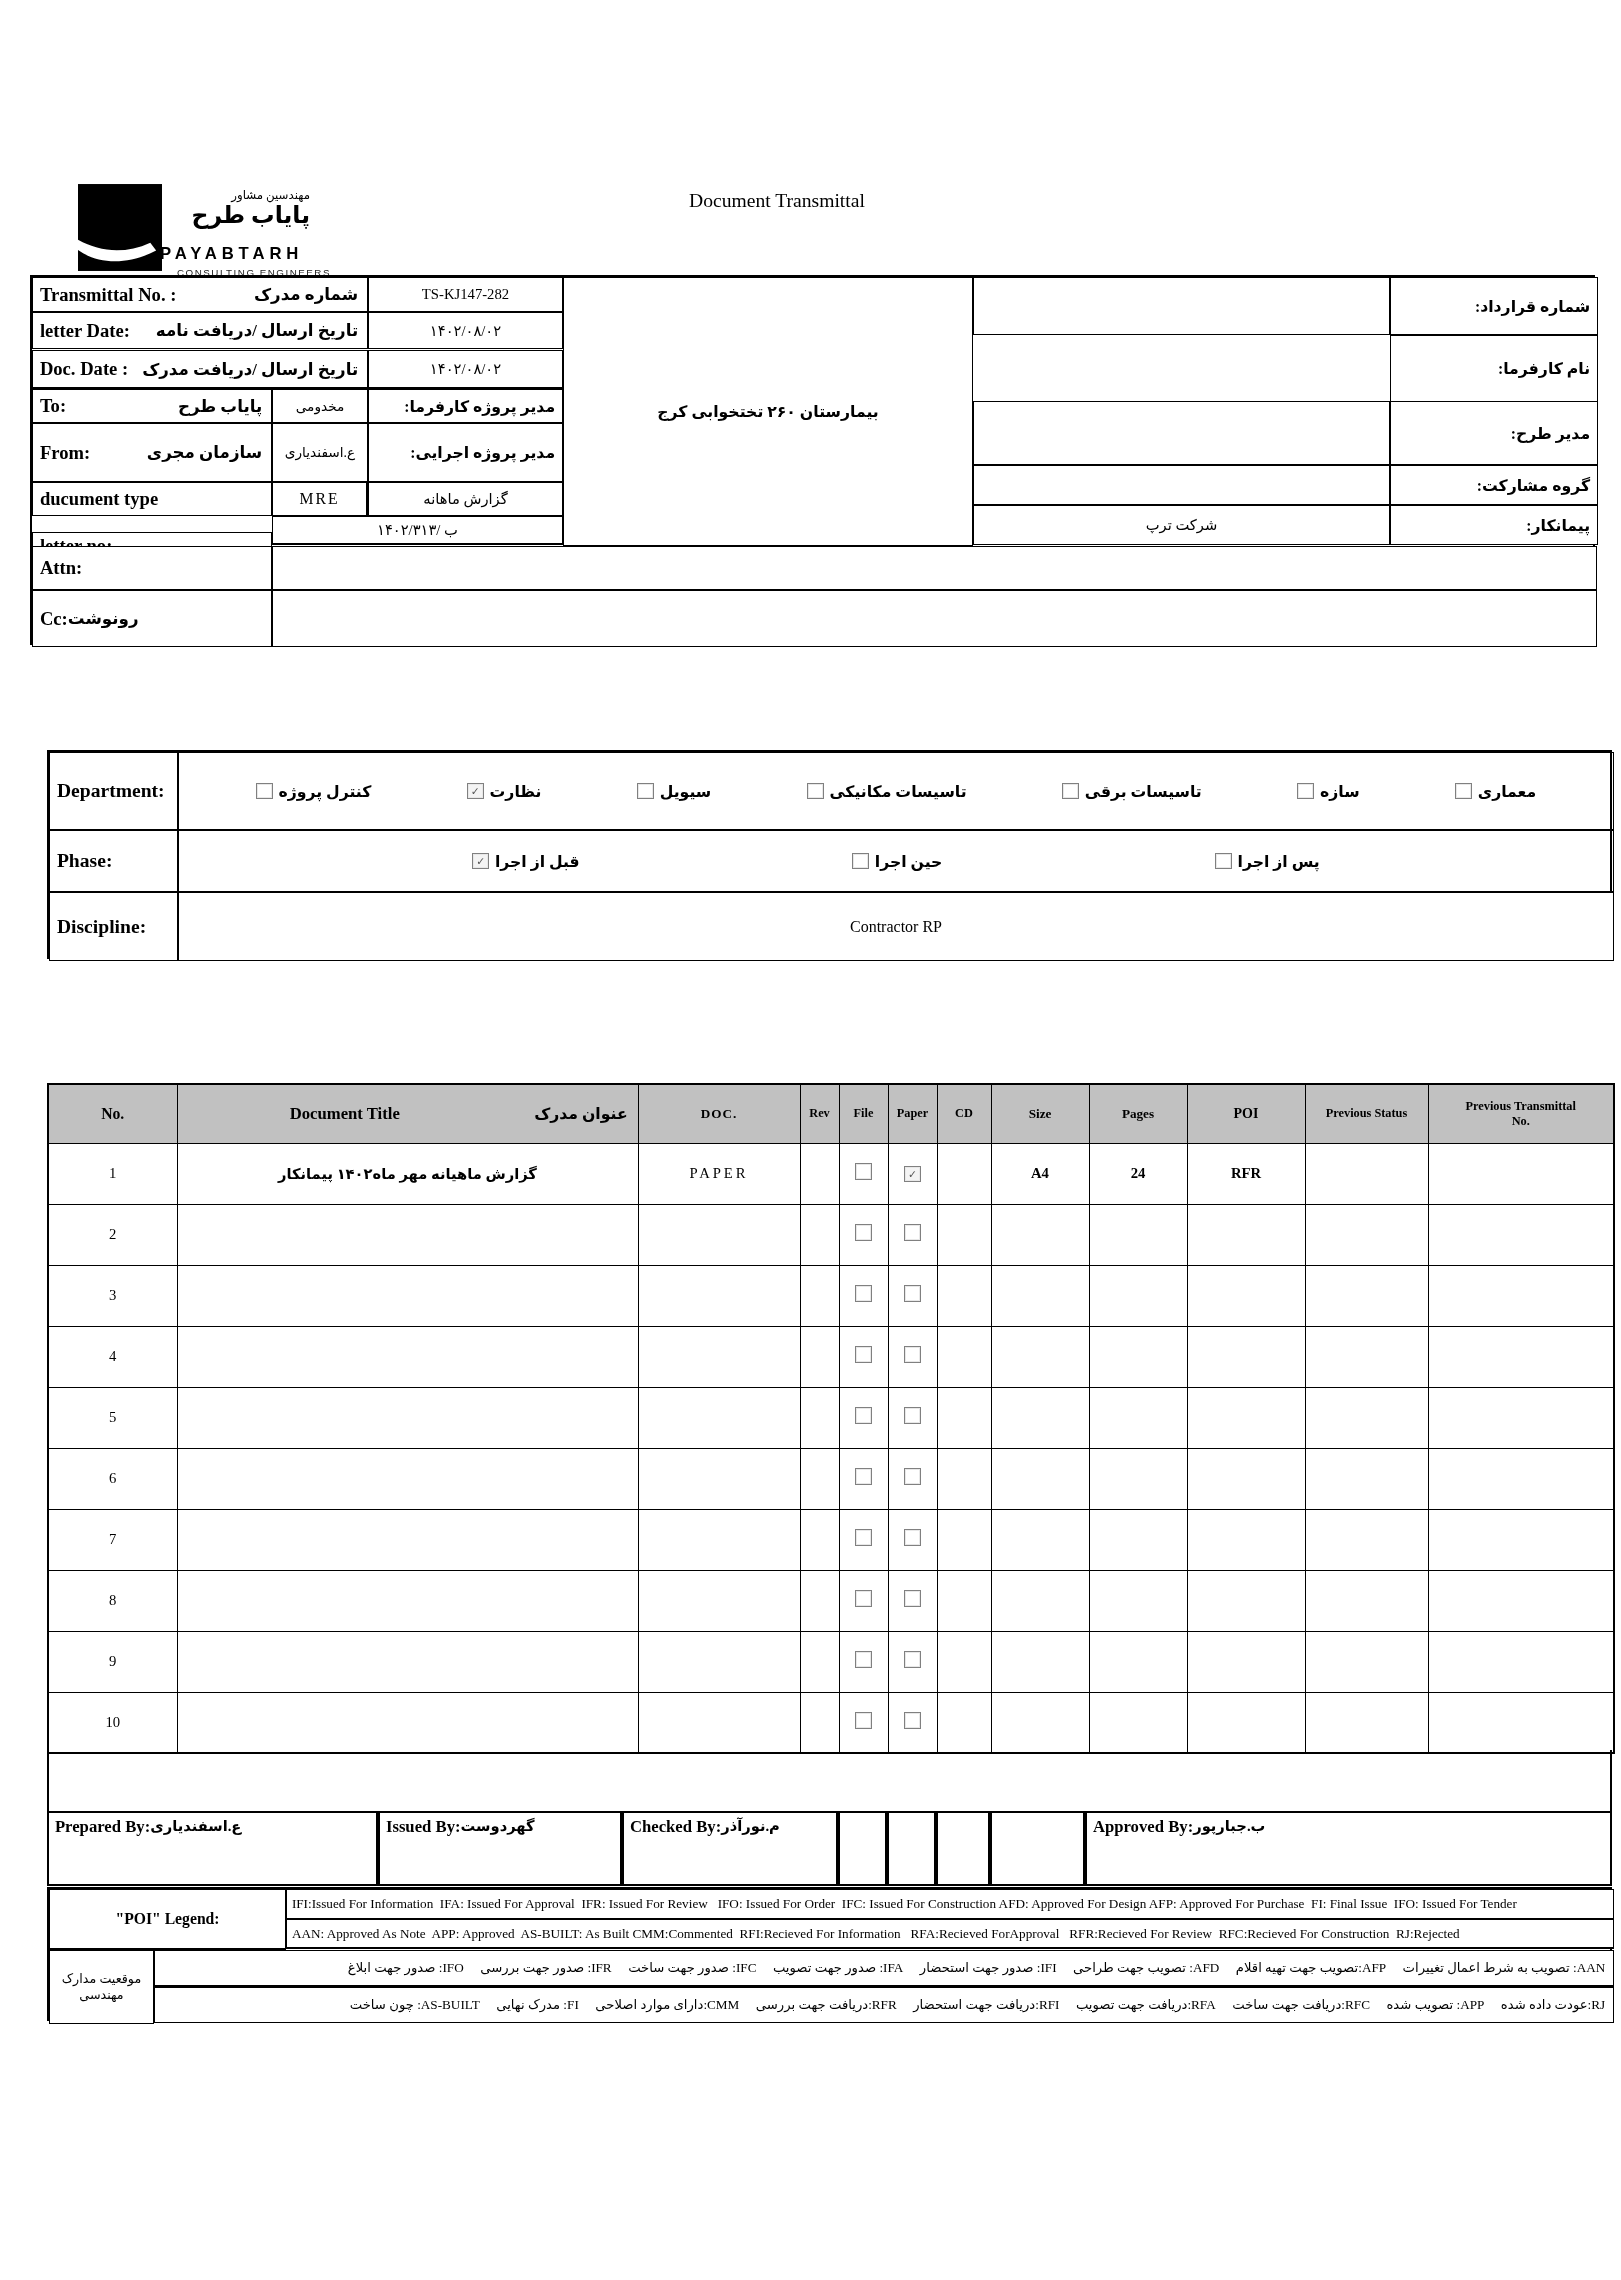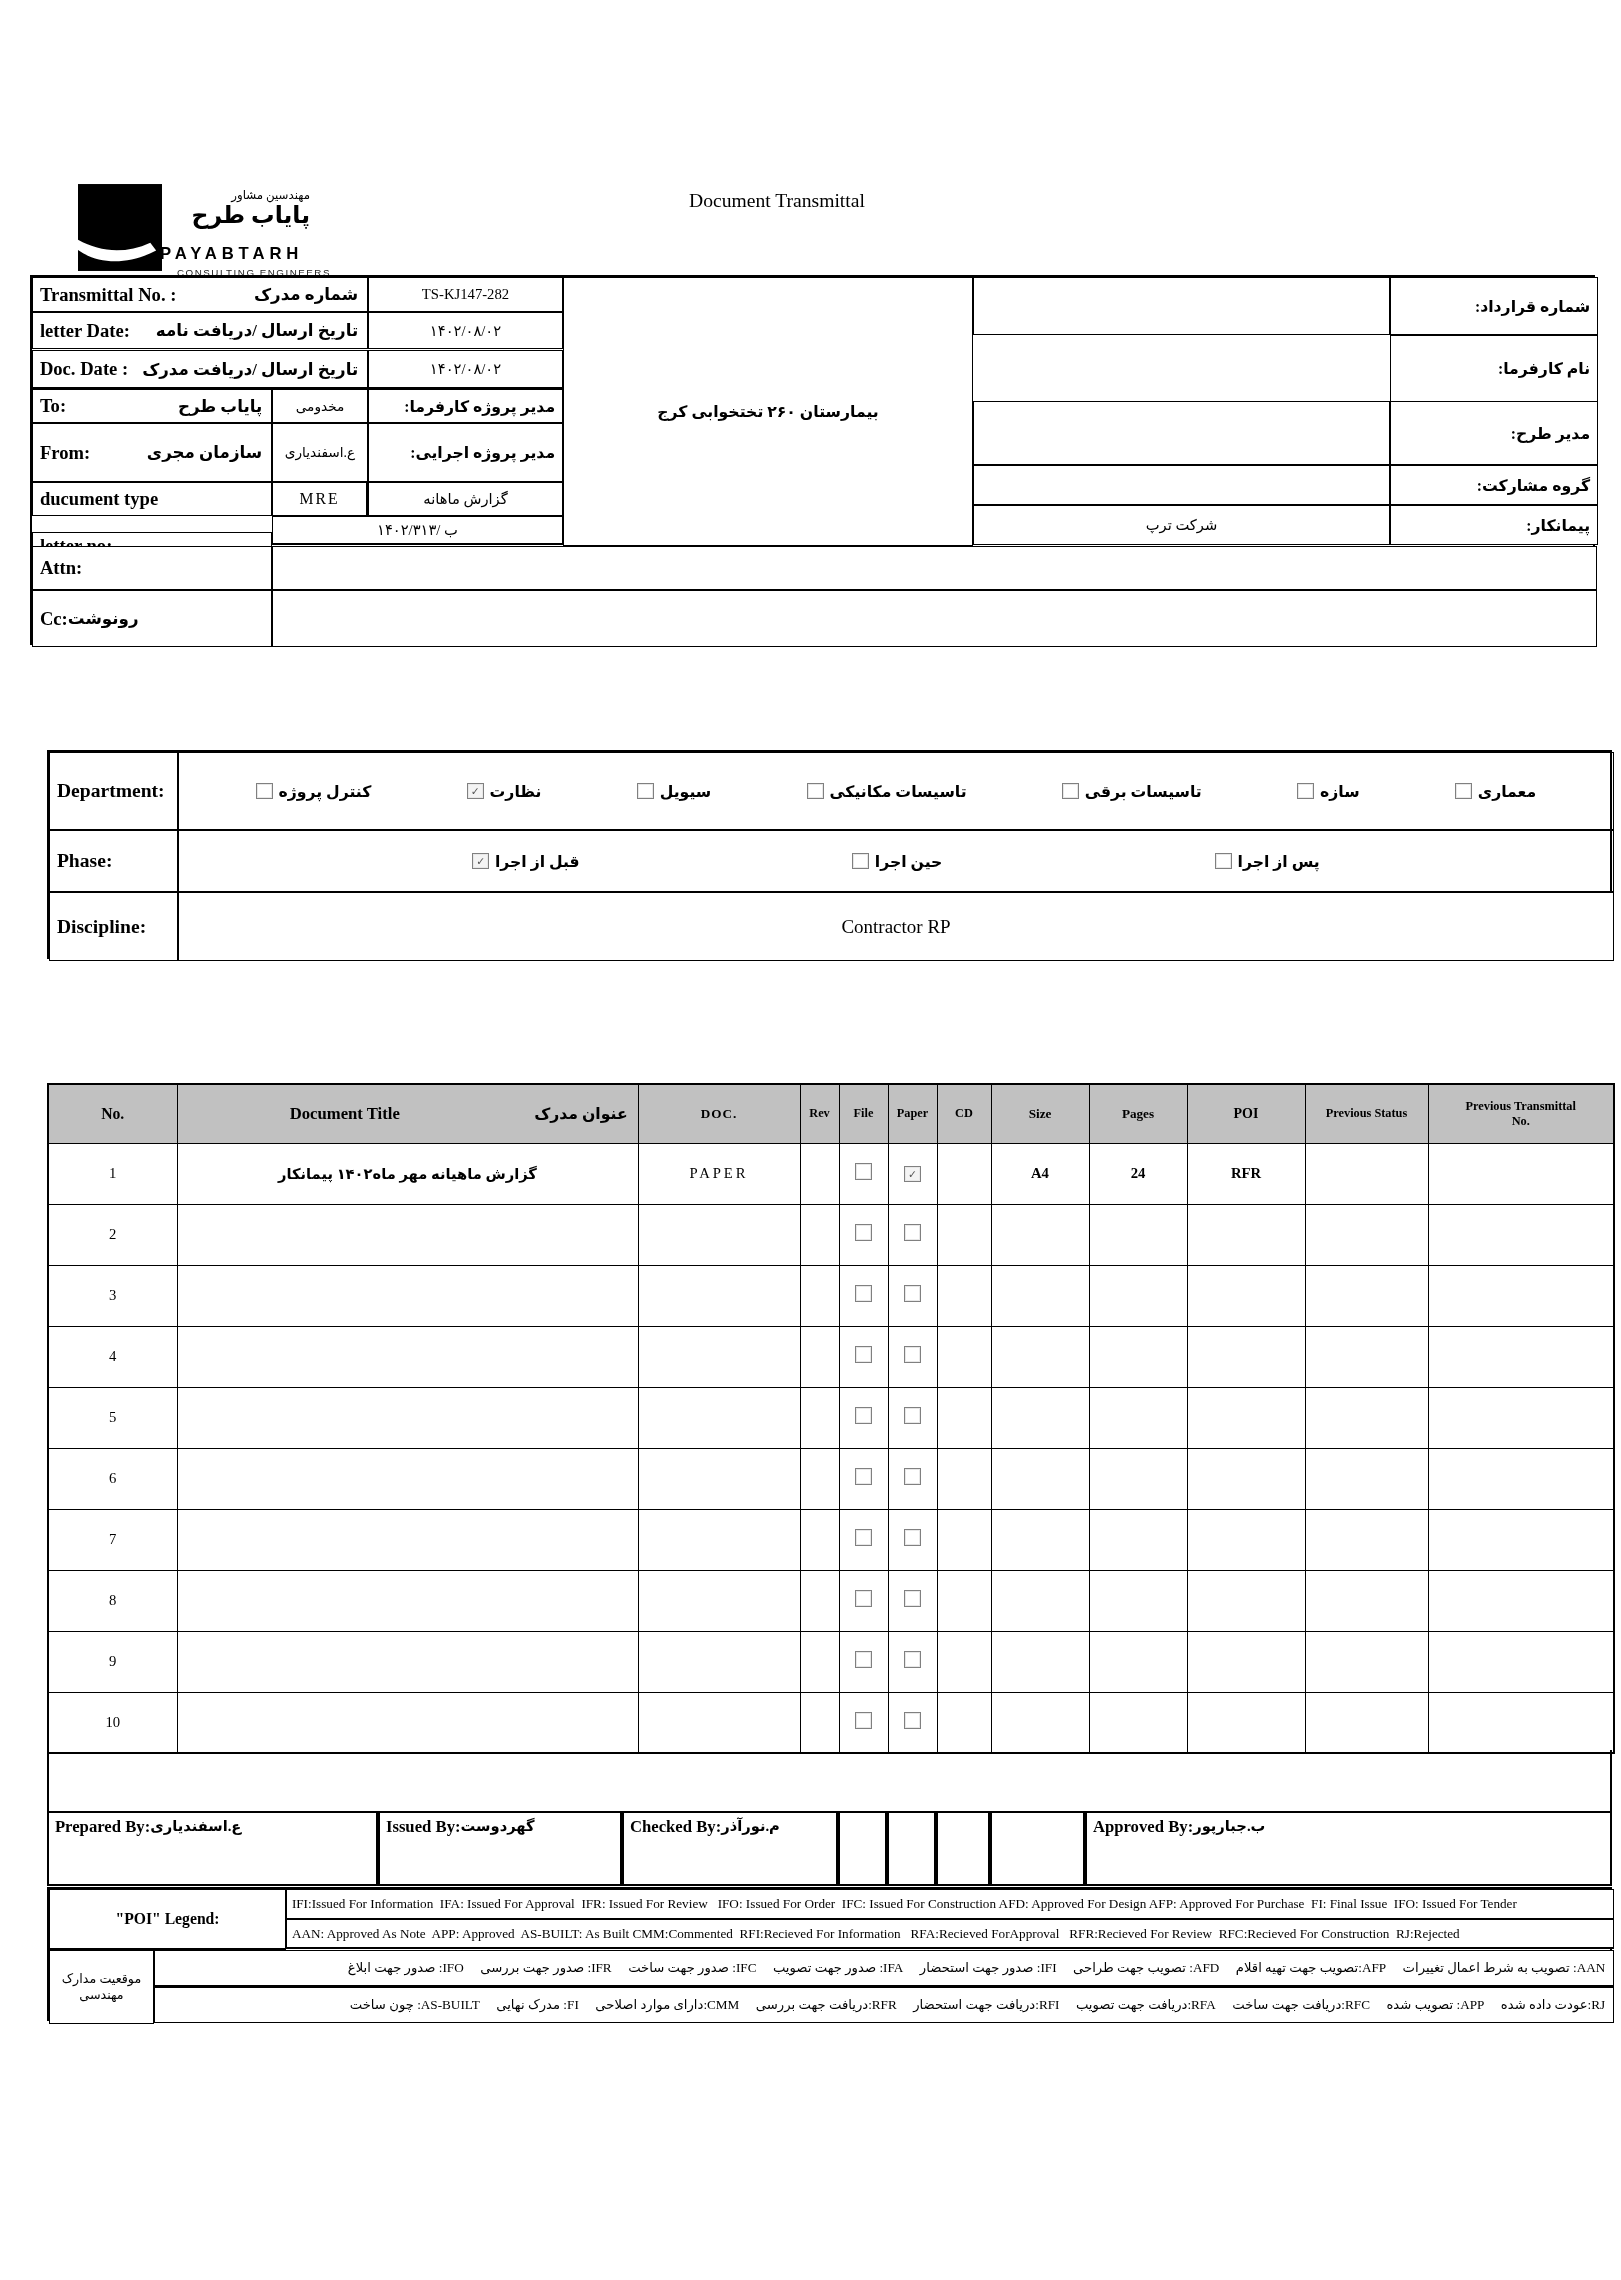--- a/index.html
+++ b/index.html
@@ -209,21 +209,21 @@
         <span class="chk-item" dir="ltr">
           <span class="chk on">✓</span>
           <span class="chk-lb">قبل از اجرا</span>
         </span>
       </div>
 
     <div class="cell" style="left:0;top:140px;width:129px;height:69px;">
       <span class="en-lb" style="font-size:19.6px;">Discipline:</span>
     </div>
     <div class="cell ctr" style="left:129px;top:140px;width:1436px;height:69px;">
-      <span class="val" style="font-size:19px;">Contractor RP</span>
+      <span class="val" style="font-size:16px;">Contractor RP</span>
     </div>
   </div>
 
   <div class="abs" style="left:47px;top:1083px;">
     <table class="doc" style="border:2px solid #000;">
       <colgroup>
         <col style="width:129px">
           <col style="width:461px">
           <col style="width:162px">
           <col style="width:39px">

